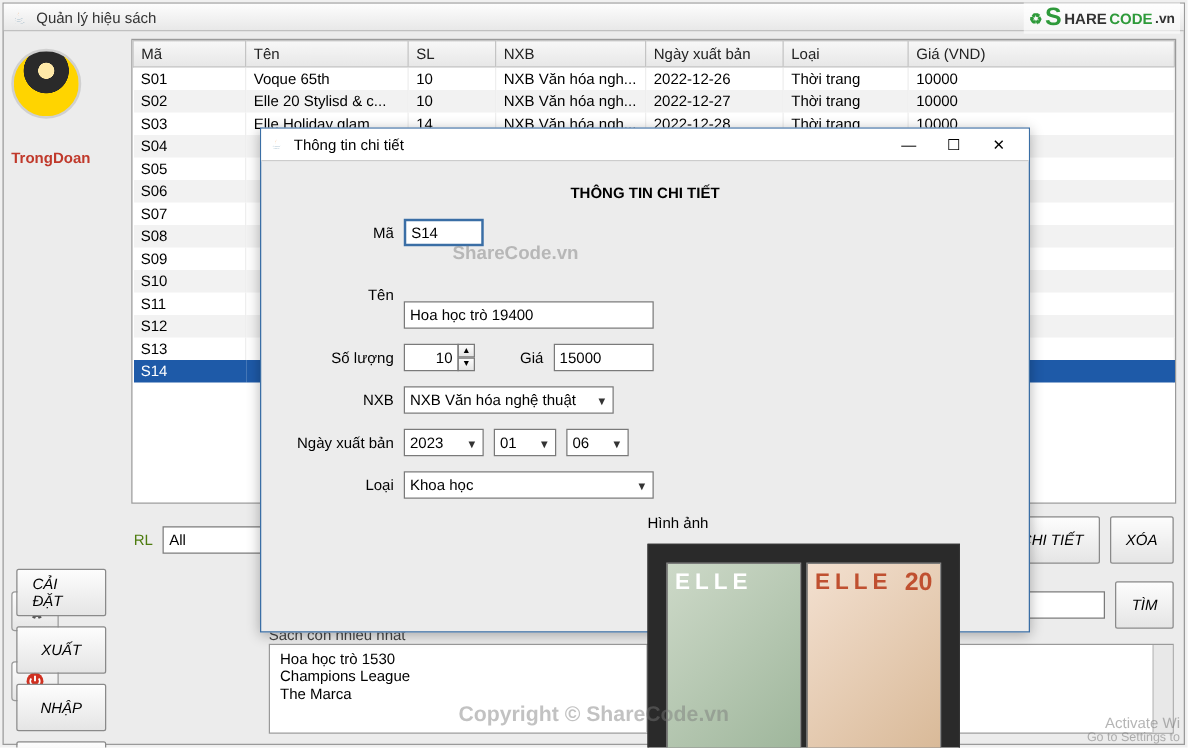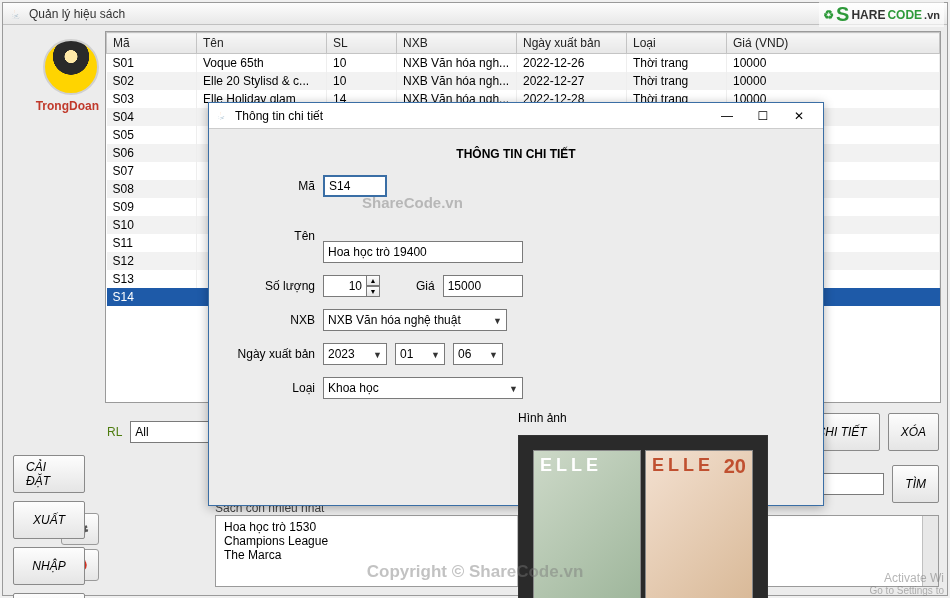--- a/index.html
+++ b/index.html
@@ -12,21 +12,21 @@
 .titlebar {
   height: 22px; background: linear-gradient(#fdfdfd,#e8e8e8);
   border-bottom: 1px solid #c0c0c0; display: flex; align-items: center;
   padding: 0 6px; gap: 6px;
 }
 .java-icon { width: 14px; height: 14px; display: inline-block; }
 .java-icon svg { width: 14px; height: 14px; }
 .titlebar-title { color: #333; }
 
 .content { display: flex; padding: 6px; gap: 6px; height: calc(100% - 22px); }
-.sidebar { width: 90px; display: flex; flex-direction: column; align-items: flex-end; gap: 0; }
+.sidebar { width: 90px; display: flex; flex-direction: column; align-items: flex-start; gap: 20px; }
 .avatar {
   width: 56px; height: 56px; border-radius: 50%;
   background: radial-gradient(circle at 50% 30%, #ffe9a8 0 14%, #2a2a2a 15% 40%, #ffd400 41% 100%);
   border: 2px solid #d0d0d0; margin-top: 8px;
 }
 .username { color: #c0392b; font-weight: bold; margin-top: 4px; }
 .side-spacer { flex: 1; }
 .icon-btn {
   width: 38px; height: 32px; background: linear-gradient(#fdfdfd,#e5e5e5);
   border: 1px solid #9a9a9a; border-radius: 3px; display: flex; align-items: center; justify-content: center;
@@ -378,21 +378,21 @@
               <div class="sp-btn">▲</div>
               <div class="sp-btn">▼</div>
             </div>
         </div>
         <div style="width:20px"></div>
         <div>Giá</div>
         <input class="textfield" style="width: 80px;" value="15000">
       </div>
       <div class="form-row">
         <div class="form-label">NXB</div>
-        <div class="combo" style="width:184px">
+        <div class="combo" style="width:168px">
           <span>NXB Văn hóa nghệ thuật</span>
             <span class="caret"></span>
         </div>
       </div>
       <div class="form-row">
         <div class="form-label">Ngày xuất bản</div>
         <div class="combo" style="width:64px">
             <span>2023</span>
             <span class="caret"></span>
           </div>

